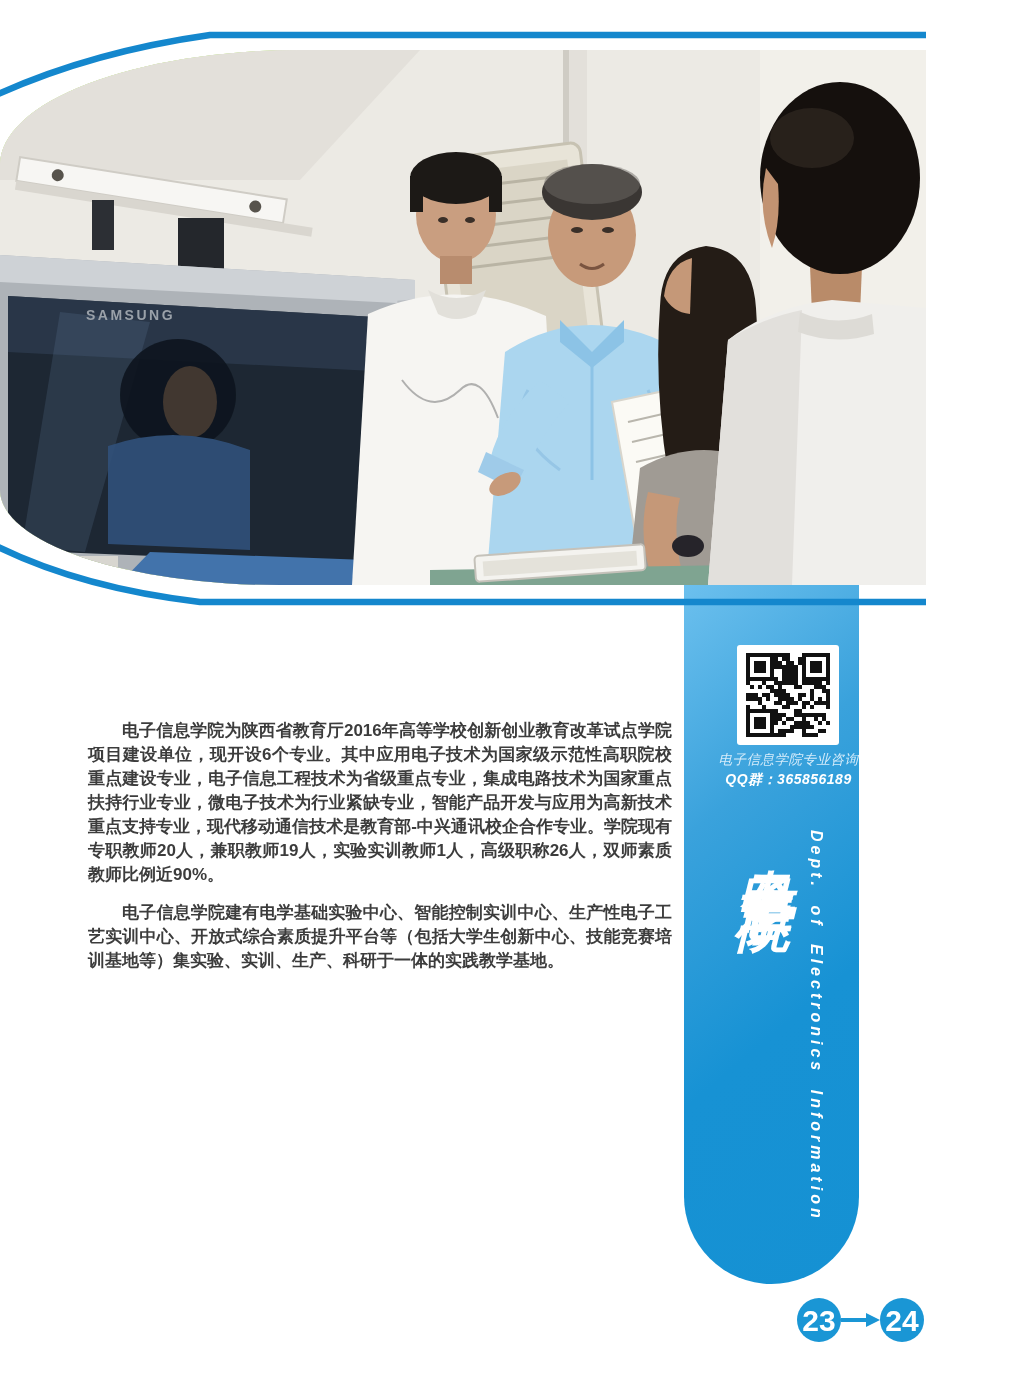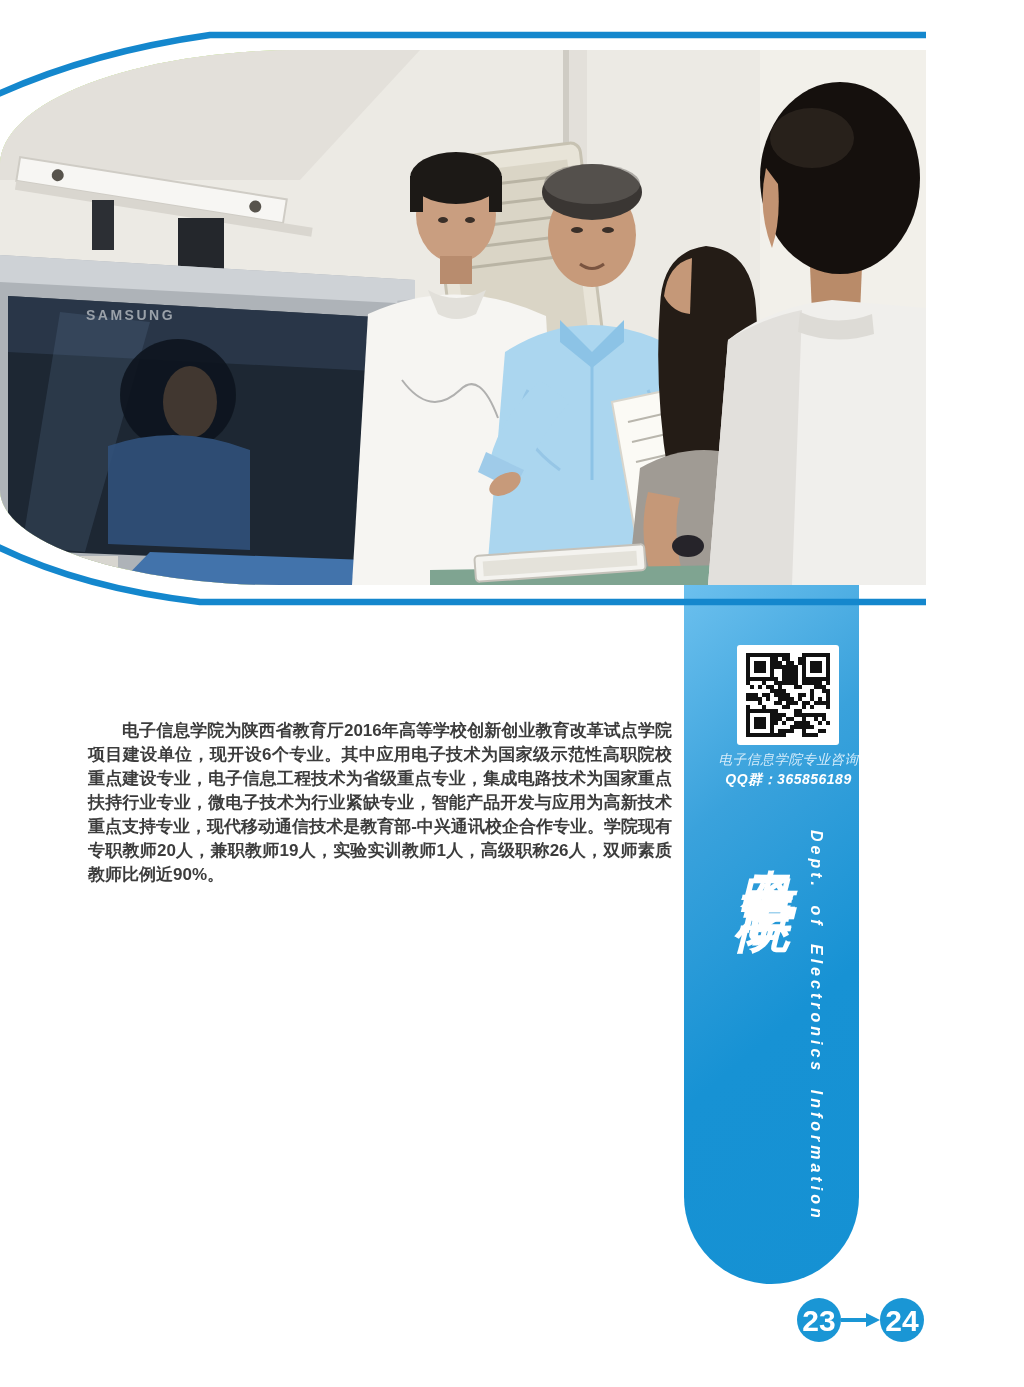--- a/index.html
+++ b/index.html
@@ -382,20 +382,21 @@
     <div id="title-en">Dept. of Electronics Information</div>
   </div>
 
   <svg id="decor" viewBox="0 0 1024 1387">
     <path d="M-6 96 Q 90 52 210 35 L 926 35" fill="none" stroke="#1487cd" stroke-width="6.5"></path>
     <path d="M-6 545 Q 80 588 200 602 L 926 602" fill="none" stroke="#1487cd" stroke-width="6.5"></path>
   </svg>
 
   <div id="article">
     <p>电子信息学院为陕西省教育厅2016年高等学校创新创业教育改革试点学院项目建设单位，现开设6个专业。其中应用电子技术为国家级示范性高职院校重点建设专业，电子信息工程技术为省级重点专业，集成电路技术为国家重点扶持行业专业，微电子技术为行业紧缺专业，智能产品开发与应用为高新技术重点支持专业，现代移动通信技术是教育部-中兴通讯校企合作专业。学院现有专职教师20人，兼职教师19人，实验实训教师1人，高级职称26人，双师素质教师比例近90%。</p>
+    <p>电子信息学院建有电学基础实验中心、智能控制实训中心、生产性电子工艺实训中心、开放式综合素质提升平台等（包括大学生创新中心、技能竞赛培训基地等）集实验、实训、生产、科研于一体的实践教学基地。</p>
   </div>
 
   <svg id="pager" width="170" height="90" viewBox="0 0 170 90">
     <circle cx="39" cy="40" r="22" fill="#1a96d5"></circle>
     <circle cx="122" cy="40" r="22" fill="#1a96d5"></circle>
     <line x1="61" y1="40" x2="88" y2="40" stroke="#1a96d5" stroke-width="4"></line>
     <path d="M86 33 L100 40 L86 47 Z" fill="#1a96d5"></path>
     <text x="39" y="51" text-anchor="middle">23</text>
     <text x="122" y="51" text-anchor="middle">24</text>
   </svg>

